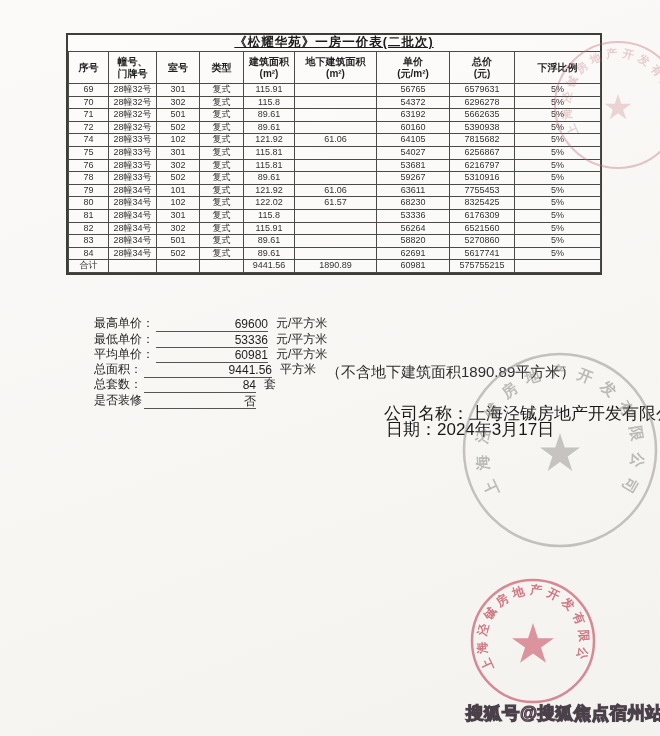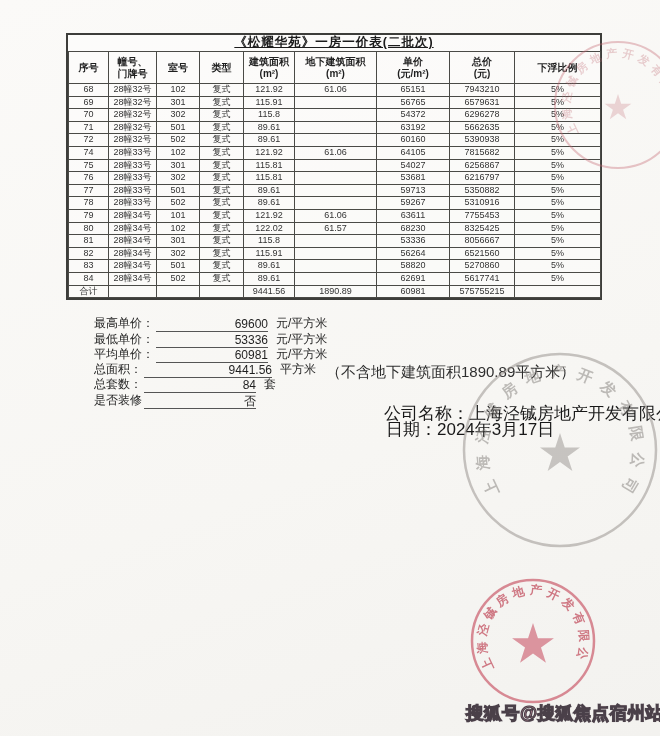--- a/index.html
+++ b/index.html
@@ -98,31 +98,20 @@
 (m²)</th>
             <th>单价
 (元/m²)</th>
             <th>总价
 (元)</th>
             <th>下浮比例</th>
           </tr>
       </thead>
       <tbody>
           <tr>
-            <td>68</td>
-            <td>28幢32号</td>
-            <td>102</td>
-            <td>复式</td>
-            <td>121.92</td>
-            <td>61.06</td>
-            <td>65151</td>
-            <td>7943210</td>
-            <td>5%</td>
-          </tr>
-          <tr>
             <td>69</td>
             <td>28幢32号</td>
             <td>301</td>
             <td>复式</td>
             <td>115.91</td>
             <td></td>
             <td>56765</td>
             <td>6579631</td>
             <td>5%</td>
           </tr>
@@ -186,31 +175,20 @@
             <td>28幢33号</td>
             <td>302</td>
             <td>复式</td>
             <td>115.81</td>
             <td></td>
             <td>53681</td>
             <td>6216797</td>
             <td>5%</td>
           </tr>
           <tr>
-            <td>77</td>
-            <td>28幢33号</td>
-            <td>501</td>
-            <td>复式</td>
-            <td>89.61</td>
-            <td></td>
-            <td>59713</td>
-            <td>5350882</td>
-            <td>5%</td>
-          </tr>
-          <tr>
             <td>78</td>
             <td>28幢33号</td>
             <td>502</td>
             <td>复式</td>
             <td>89.61</td>
             <td></td>
             <td>59267</td>
             <td>5310916</td>
             <td>5%</td>
           </tr>
@@ -237,21 +215,21 @@
             <td>5%</td>
           </tr>
           <tr>
             <td>81</td>
             <td>28幢34号</td>
             <td>301</td>
             <td>复式</td>
             <td>115.8</td>
             <td></td>
             <td>53336</td>
-            <td>8056667</td>
+            <td>6176309</td>
             <td>5%</td>
           </tr>
           <tr>
             <td>82</td>
             <td>28幢34号</td>
             <td>302</td>
             <td>复式</td>
             <td>115.91</td>
             <td></td>
             <td>56264</td>

